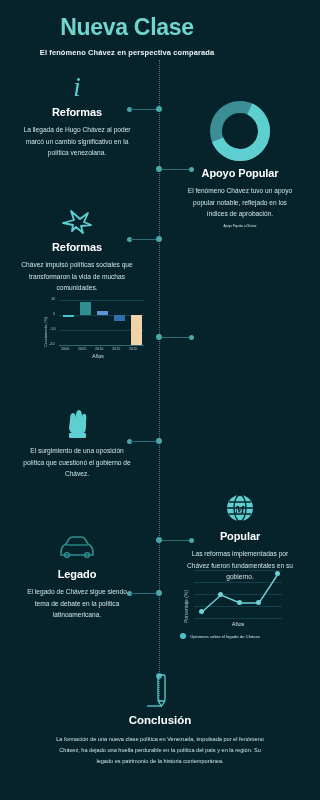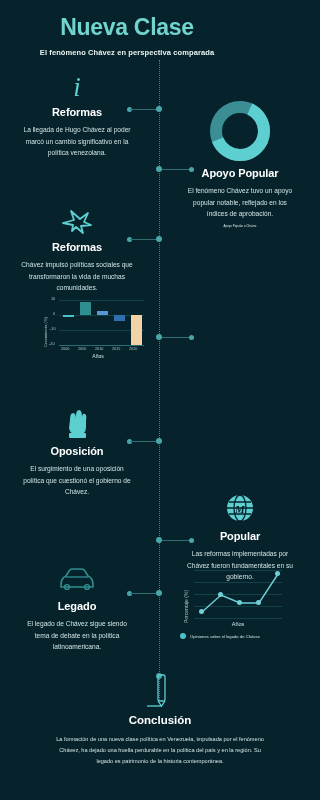--- a/index.html
+++ b/index.html
@@ -189,21 +189,20 @@
   <div class="conn-dot" style="left:189px; top:335px;"></div>
 
   <div class="block left" style="top:405px;">
     <div class="icon-wrap" style="height:34px;">
       <svg width="28" height="32" viewBox="0 0 28 32">
         <path d="M7 13 Q7 6 10 6 Q13 6 13 12 L13 9 Q13 3 16 3 Q19 3 19 10
                  L19 11 Q19 6 22 7 Q24 8 23 14 L23 20 Q23 28 15 28 Q7 28 6 21 Z" fill="#5ecfd0"></path>
         <rect x="6" y="26" width="17" height="5" rx="1" fill="#5ecfd0"></rect>
       </svg>
     </div>
-    <div class="b-title">Oposición</div>
     <div class="b-body">El surgimiento de una oposición política que cuestionó el gobierno de Chávez.</div>
   </div>
   <div class="conn-dot" style="left:127px; top:439px;"></div>
   <div class="connector" style="left:130px; top:441px; width:28px;"></div>
   <div class="spine-node" style="top:438px;"></div>
 
   <div class="block right" style="top:490px;">
     <div class="icon-wrap" style="height:34px;">
       <svg width="32" height="32" viewBox="0 0 32 32">
         <circle cx="16" cy="16" r="13" fill="#5ecfd0"></circle>
@@ -212,21 +211,21 @@
         <text x="16" y="21" text-anchor="middle" font-family="Liberation Serif, serif" font-style="italic" font-weight="700" font-size="11" fill="#06232b">M</text>
       </svg>
     </div>
     <div class="b-title">Popular</div>
     <div class="b-body">Las reformas implementadas por Chávez fueron fundamentales en su gobierno.</div>
   </div>
   <div class="spine-node" style="top:537px;"></div>
   <div class="connector" style="left:162px; top:540px; width:28px;"></div>
   <div class="conn-dot" style="left:189px; top:538px;"></div>
 
-  <div class="block left" style="top:560px;">
+  <div class="block left" style="top:528px;">
     <div class="icon-wrap" style="height:34px;">
       <svg width="40" height="30" viewBox="0 0 40 30">
         <path d="M4 21 Q4 14 9 12 L12 7 Q13 5 16 5 L24 5 Q27 5 28 7 L31 12
                  Q36 14 36 21 L36 23 L4 23 Z" fill="none" stroke="#2f8f90" stroke-width="1.6" stroke-linejoin="round"></path>
         <path d="M9 13 L31 13" stroke="#2f8f90" stroke-width="1.3"></path>
         <circle cx="10" cy="23" r="2.4" fill="none" stroke="#2f8f90" stroke-width="1.4"></circle>
         <circle cx="30" cy="23" r="2.4" fill="none" stroke="#2f8f90" stroke-width="1.4"></circle>
       </svg>
     </div>
     <div class="b-title">Legado</div>

